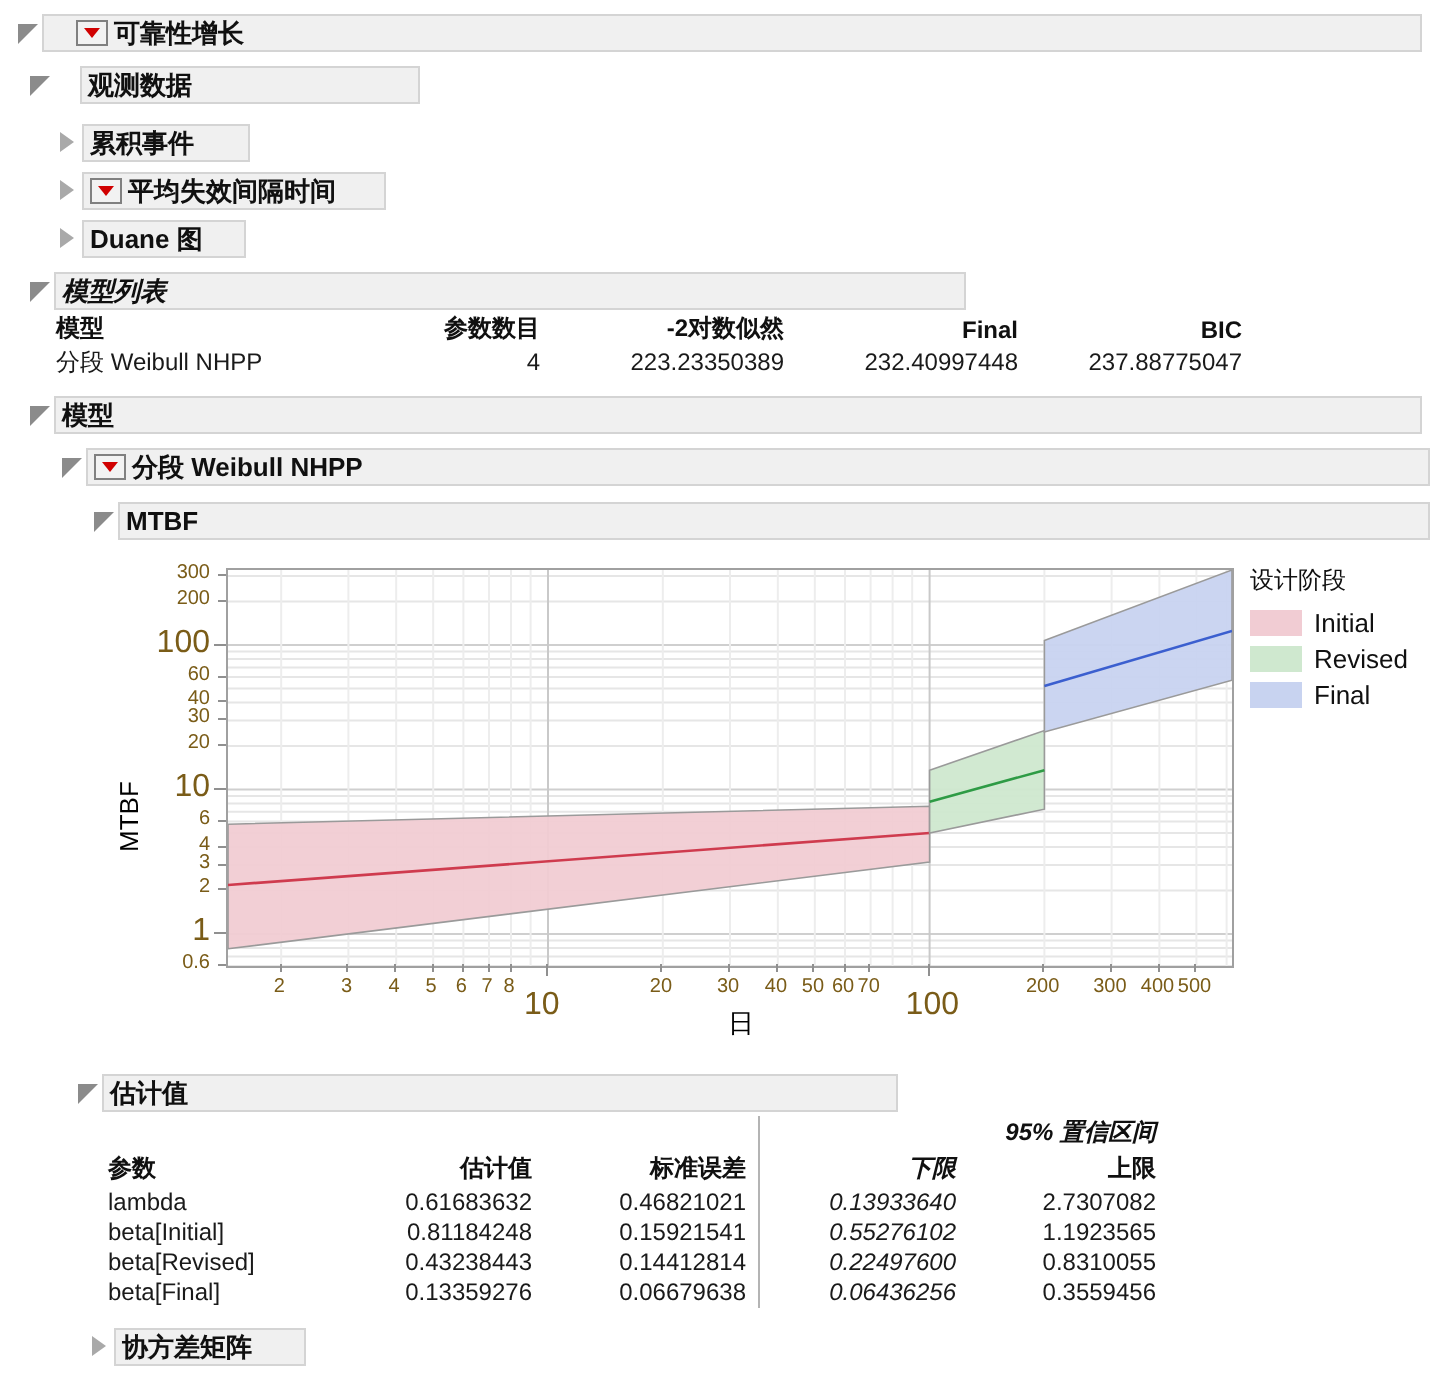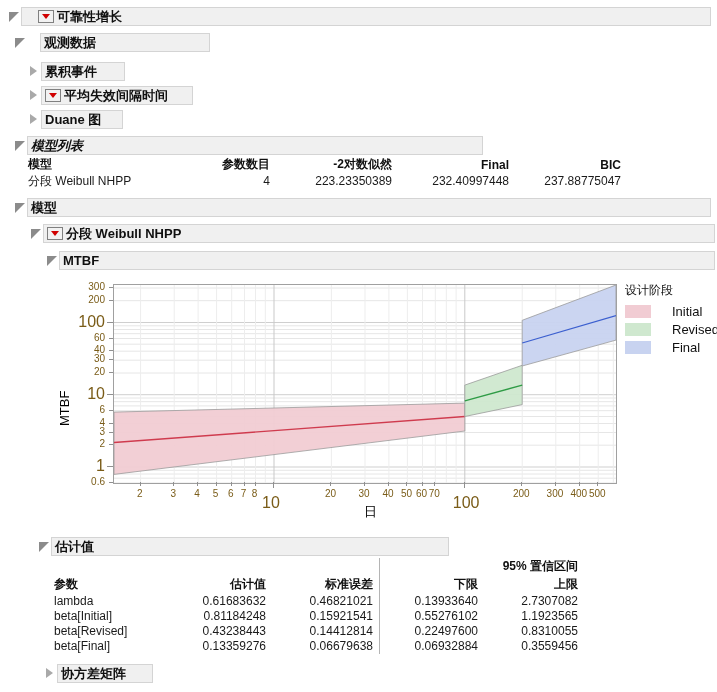--- a/index.html
+++ b/index.html
@@ -65,21 +65,21 @@
   table.jmp th{
     font-weight:bold;text-align:right;padding:0 6px 1px 6px;
     white-space:nowrap;color:#101010;
   }
   table.jmp td{
     text-align:right;padding:0 6px;white-space:nowrap;color:#1a1a1a;
     line-height:15px;
   }
   table.jmp th.l, table.jmp td.l{text-align:left;}
   .cispan{font-weight:bold;text-align:center;white-space:nowrap;}
-  .sep-left{border-left:1px solid #b4b4b4;}
+  .sep-left{border-left:1px solid #b4b4b4;font-style:italic;}
 
   
   .graphbox{position:absolute;}
   .plot{
     position:absolute;
     background:#fff;
     border:1px solid #a0a0a0;
     overflow:hidden;
   }
   .tick{position:absolute;background:#909090;}
@@ -87,21 +87,21 @@
   .tick.y.maj{width:6px;left:-6px;}
   .tick.x{height:4px;width:1px;top:0px;}
   .tick.x.maj{height:6px;}
   .ylab{position:absolute;right:0;text-align:right;color:#7a5c18;white-space:nowrap;}
   .xlab{position:absolute;color:#7a5c18;white-space:nowrap;}
   .axistitle{position:absolute;color:#000;font-size:13px;}
   .legend{position:absolute;}
   .legend-title{font-size:12px;color:#101010;margin-bottom:3px;}
   .legend-row{display:flex;align-items:center;height:18px;}
   .swatch{width:26px;height:13px;margin-right:6px;flex:0 0 26px;}
-  .legend-label{font-size:13px;color:#101010;margin-left:15px;}
+  .legend-label{font-size:13px;color:#101010;}
   svg{display:block;}
 </style>
 </head>
 <body>
 
 <div class="page">
 
   <div class="outline-row lvl0" style="position:absolute;left:4px;top:6px;width:709px;">
     <span class="tri open"></span>
     <div class="titlebox" style="width:690px;padding-left:16px;">
@@ -386,21 +386,21 @@
           <td class="l">beta[Revised]</td>
           <td>0.43238443</td>
           <td>0.14412814</td>
           <td class="sep-left">0.22497600</td>
           <td>0.8310055</td>
         </tr>
         <tr>
           <td class="l">beta[Final]</td>
           <td>0.13359276</td>
           <td>0.06679638</td>
-          <td class="sep-left">0.06932884</td>
+          <td class="sep-left">0.06436256</td>
           <td>0.3559456</td>
         </tr>
       </tbody>
   </table>
 
   <div class="outline-row" style="position:absolute;left:44px;top:663px;">
     <span class="tri closed"></span>
     <div class="titlebox" style="width:96px;">
       <span>协方差矩阵</span>
     </div>

